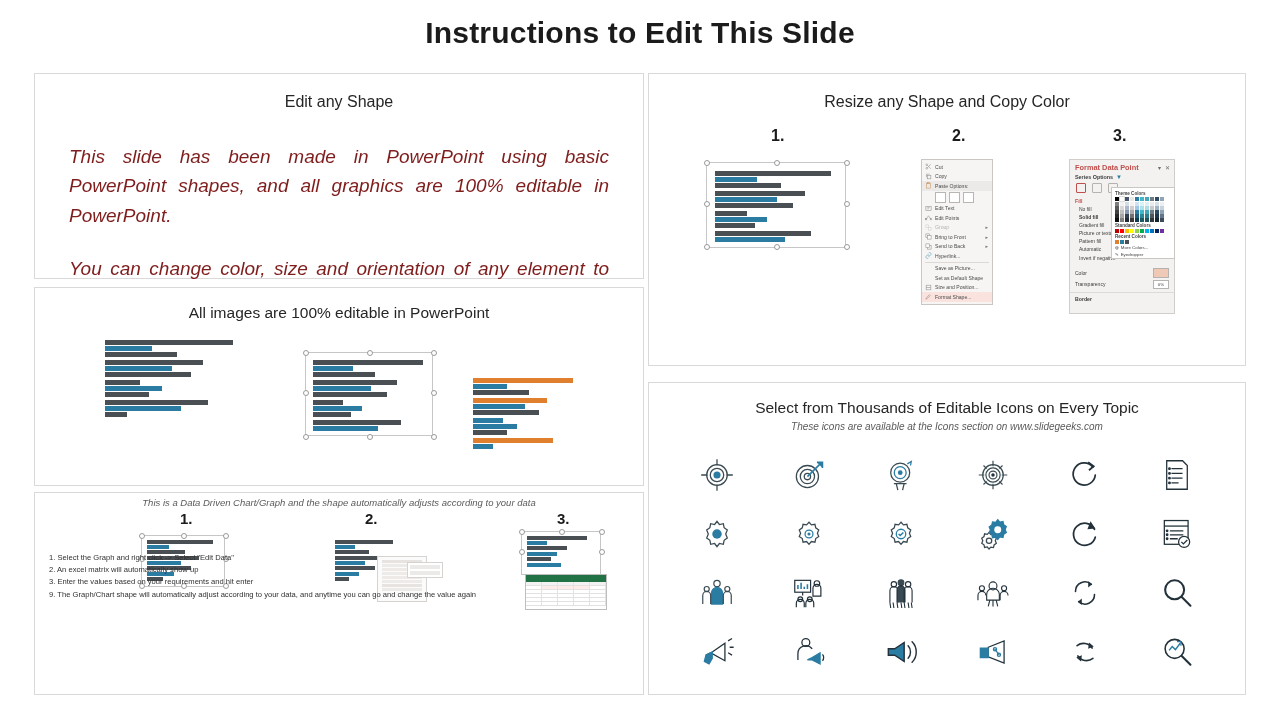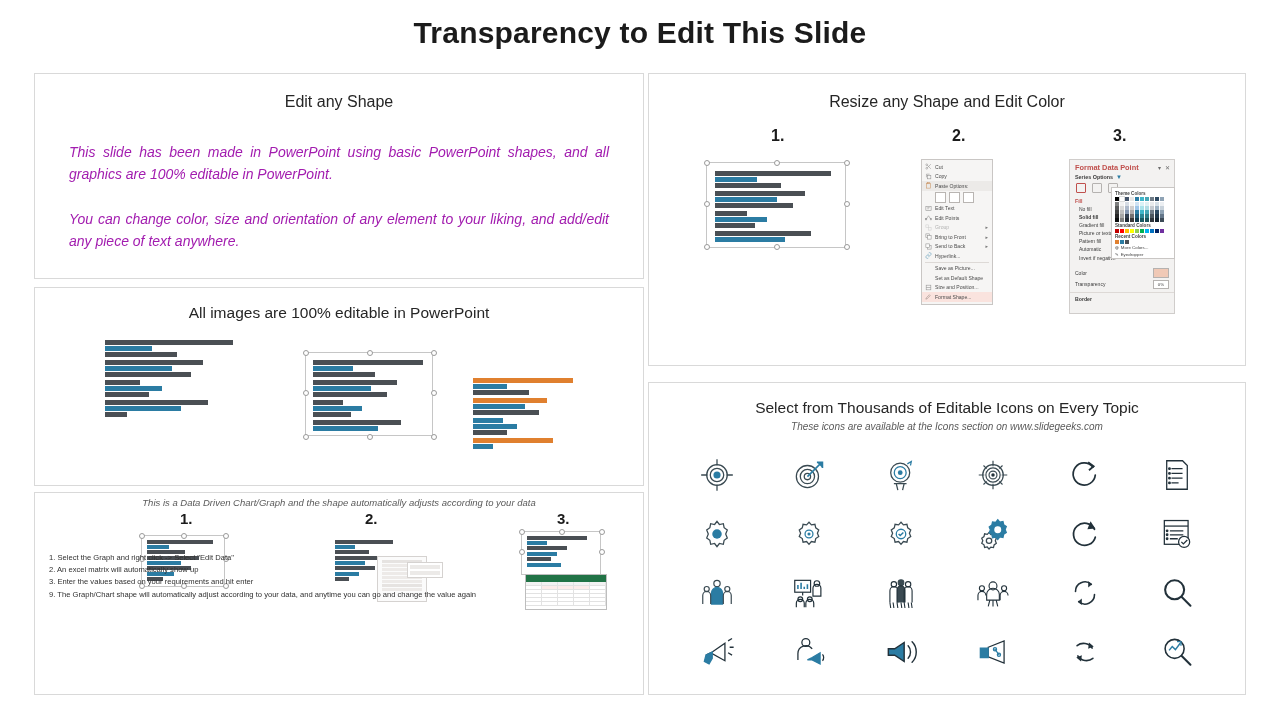--- a/index.html
+++ b/index.html
@@ -17,21 +17,21 @@
 
   .panel{position:absolute;background:#fff;border:1px solid #d9d9d9;box-sizing:border-box;}
 
   .panel-title{text-align:center;font-size:16px;color:#262626;font-weight:400;}
   .panel-sub{text-align:center;font-size:10.5px;color:#5a5a5a;font-style:italic;}
 
   
   #panelEditShape{left:34px;top:73px;width:610px;height:206px;}
   #panelEditShape .panel-title{margin-top:19px;text-align:center;}
   .body-para{
-    font-style:italic;color:#a21caf;font-size:14px;line-height:1.55;
+    font-style:italic;color:#7f1d1d;font-size:19px;line-height:1.55;
     text-align:justify;margin:0 34px;
   }
   .body-para.first{margin-top:31px;}
   .body-para.second{margin-top:24px;}
 
   
   #panelImages{left:34px;top:287px;width:610px;height:199px;}
   #panelImages .panel-title{margin-top:16px;font-size:15.5px;}
   #panelImages .panel-sub{margin-top:3px;}
   .mini-charts{position:relative;height:120px;margin-top:8px;}
@@ -139,21 +139,21 @@
   .xls .xgrid{display:grid;}
   .xls .xgrid i{border-right:1px solid #e2e2e2;border-bottom:1px solid #e2e2e2;}
   .xls .xhdr{background:#f2f2f2;}
   .xls .xred{background:#fdecea;}
 </style>
 </head>
 <body>
 
 <div class="slide">
 
-  <div class="slide-title">Transparency to Edit This Slide</div>
+  <div class="slide-title">Instructions to Edit This Slide</div>
 
   <div class="panel" id="panelEditShape">
     <div class="panel-title">Edit any Shape</div>
     <div class="body-para first">This slide has been made in PowerPoint using basic PowerPoint shapes, and all graphics are 100% editable in PowerPoint.</div>
     <div class="body-para second">You can change color, size and orientation of any element to your liking, and add/edit any piece of text anywhere.</div>
   </div>
 
   <div class="panel" id="panelImages">
     <div class="panel-title">All images are 100% editable in PowerPoint</div>
 
@@ -322,21 +322,21 @@
       <div class="steps-list">
         <div>1. Select the Graph and right click -&gt; Select "Edit Data"</div>
         <div>2. An excel matrix will automatically show up</div>
         <div>3. Enter the values based on your requirements and hit enter</div>
         <div>9. The Graph/Chart shape will automatically adjust according to your data, and anytime you can go and change the value again</div>
       </div>
     </div>
   </div>
 
   <div class="panel" id="panelResize">
-    <div class="panel-title">Resize any Shape and Edit Color</div>
+    <div class="panel-title">Resize any Shape and Copy Color</div>
 
     <div class="resize-steps">
       <div class="rs-num" style="left:122px;top:8px;">1.</div>
       <div class="rs-num" style="left:303px;top:8px;">2.</div>
       <div class="rs-num" style="left:464px;top:8px;">3.</div>
 
       <div class="bchart" style="left:66px;top:52px;width:122px;height:68px;">
         <div class="selframe" style="left:-9px;top:-9px;width:140px;height:86px;"></div>
         <div class="handle" style="left:-11px;top:-11px;"></div>
         <div class="handle" style="left:59px;top:-11px;"></div>

